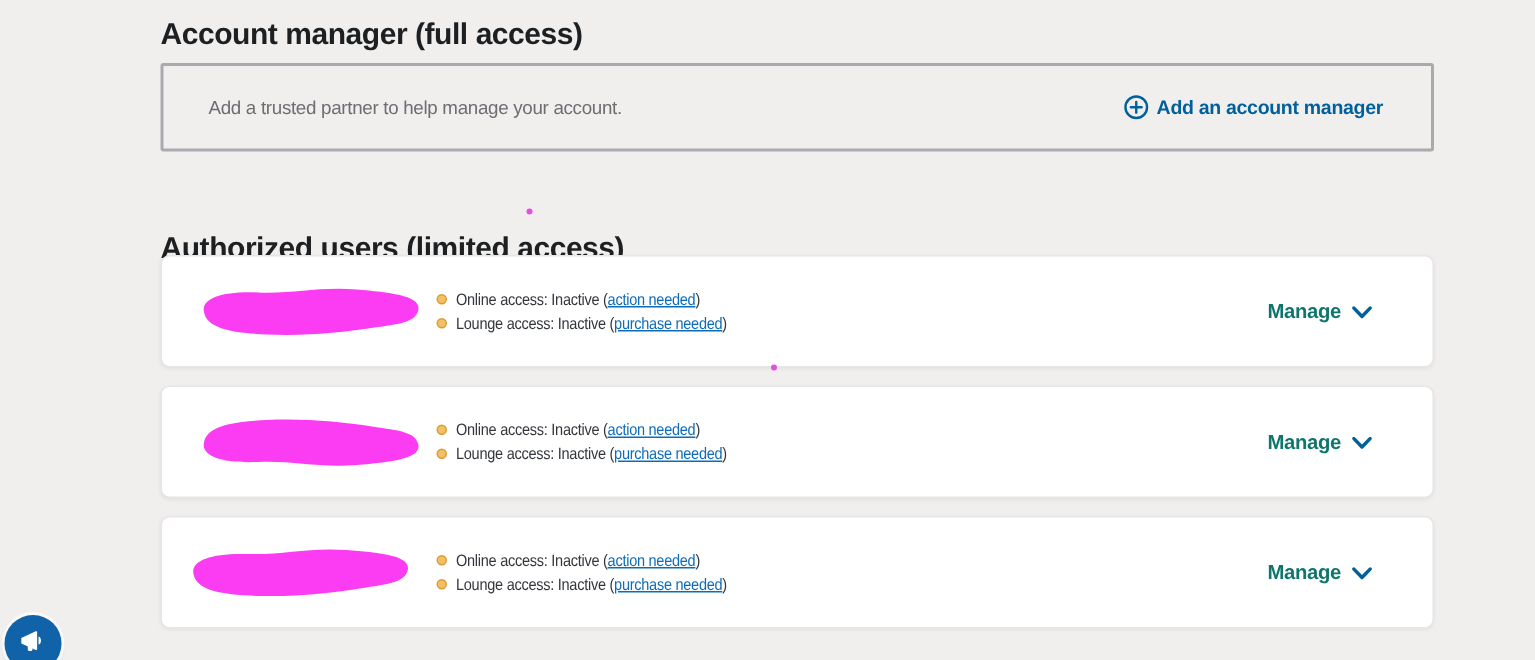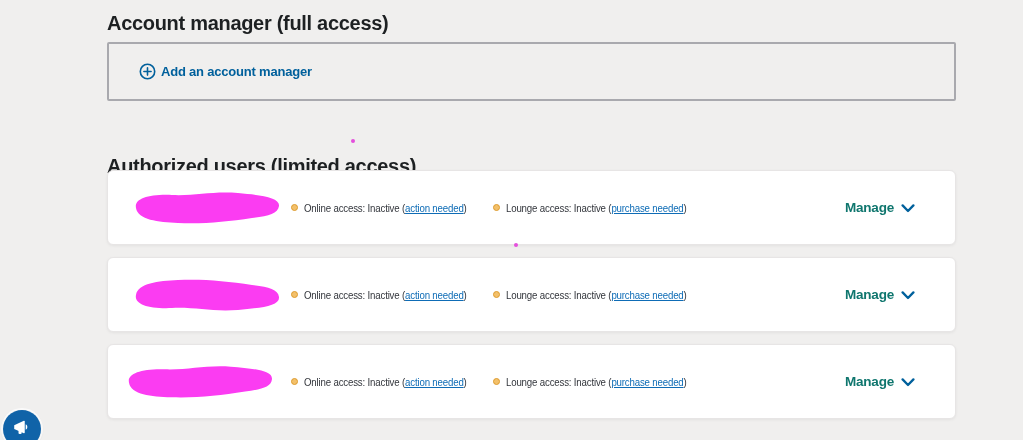--- a/index.html
+++ b/index.html
@@ -91,21 +91,21 @@
   .blob-wrap {
     width: 168px;
     height: 42px;
     flex: 0 0 auto;
   }
   .user-card:nth-child(2) .blob-wrap svg { transform: scaleY(-1); }
   .user-card:nth-child(3) .blob-wrap { transform: translateX(-7px) rotate(-0.6deg); }
   .statuses {
     margin-left: 3px;
     display: flex;
-    flex-direction: row;
+    flex-direction: column;
     gap: 4px;
   }
   .status-line {
     display: flex;
     align-items: center;
   }
   .status-dot {
     width: 7px;
     height: 7px;
     border-radius: 50%;
@@ -175,20 +175,21 @@
 </style>
 </head>
 <body>
 
 <div class="page">
   <div class="content">
 
     <h2 class="section-heading" id="am-heading">Account manager (full access)</h2>
 
     <div class="am-panel">
+      <span class="am-panel-text">Add a trusted partner to help manage your account.</span>
       <button class="add-manager-btn">
         <span>
           <svg width="17" height="17" viewBox="0 0 17 17">
             <circle cx="8.5" cy="8.5" r="7.2" stroke="#00609c" stroke-width="1.6" fill="none"></circle>
             <path d="M8.5 4.9 V12.1 M4.9 8.5 H12.1" stroke="#00609c" stroke-width="1.6" stroke-linecap="round"></path>
           </svg>
         </span>
         <span>Add an account manager</span>
       </button>
     </div>

